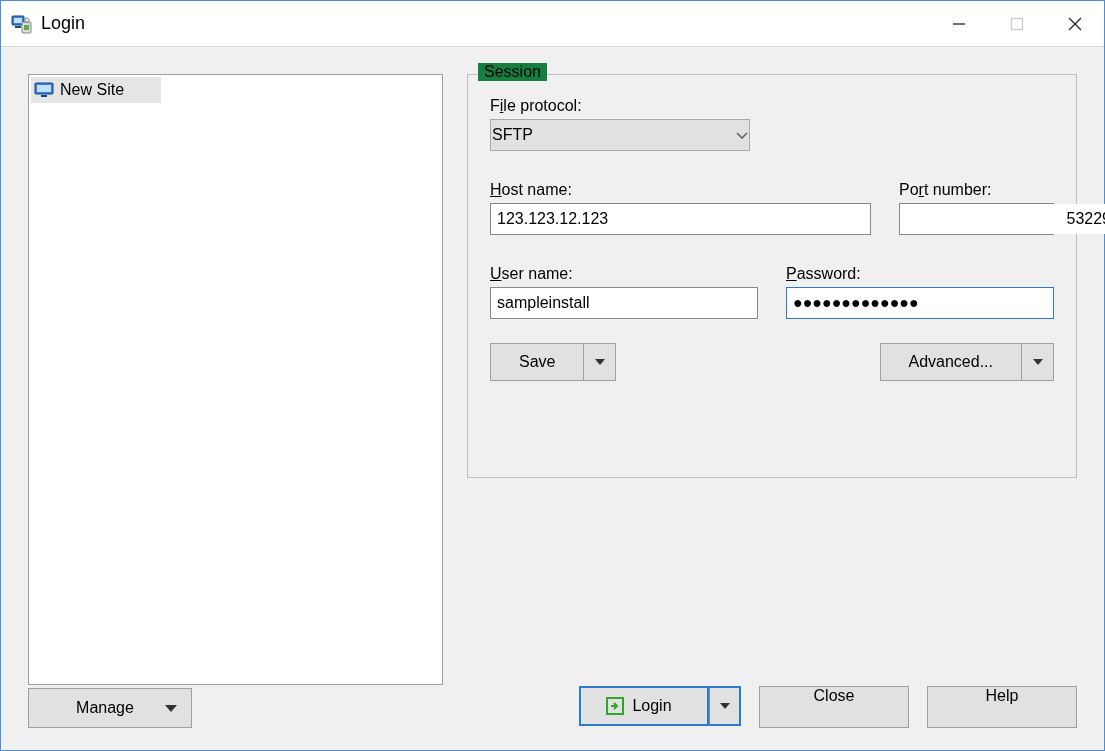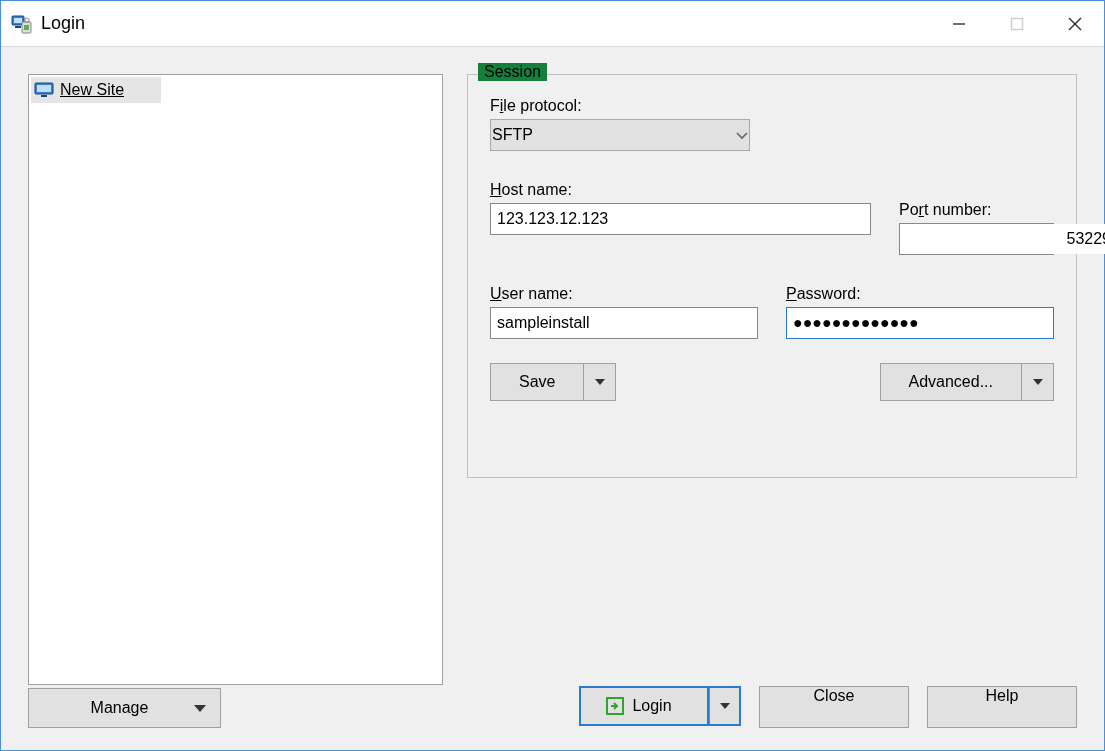--- a/index.html
+++ b/index.html
@@ -71,21 +71,20 @@
   }
   .site-row {
     display: flex;
     align-items: center;
     gap: 6px;
     height: 26px;
     padding: 0 3px;
     background: #e5e5e5;
     width: fit-content;
     min-width: 130px;
-    text-decoration: underline;
   }
   .site-row span { font-size: 16px; }
 
   .session-group {
     position: absolute;
     left: 466px;
     top: 27px;
     right: 27px;
     height: 404px;
     border: 1px solid #c0c0c0;
@@ -122,21 +121,21 @@
     font-size: 16px;
   }
   .select .chev { color:#555; }
 
   .row-hostport {
     display: flex;
     gap: 28px;
     margin-top: 30px;
   }
   .col-host { flex: 1; }
-  .col-port { width: 155px; margin-top: 20px; }
+  .col-port { width: 155px; }
 
   input.txt {
     width: 100%;
     height: 32px;
     border: 1px solid #888;
     background: #fff;
     font-size: 16px;
     padding: 0 6px;
     font-family: inherit;
     outline: none;
@@ -401,21 +400,21 @@
             <div class="btn-drop">
               <div class="tri-down small"></div>
             </div>
           </div>
         </div>
 
       </div>
     </div>
 
     <div class="bottom-left">
-      <div class="btn-with-drop" style="width:193px;">
+      <div class="btn-with-drop" style="width:164px;">
         <div class="main" style="flex:1;">
           <span>Manage</span>
           <div class="tri-down" style="position:absolute; right:14px;"></div>
         </div>
       </div>
     </div>
 
     <div class="bottom-right">
       <div class="btn-with-drop primary">
         <div class="main" style="width:130px;">

